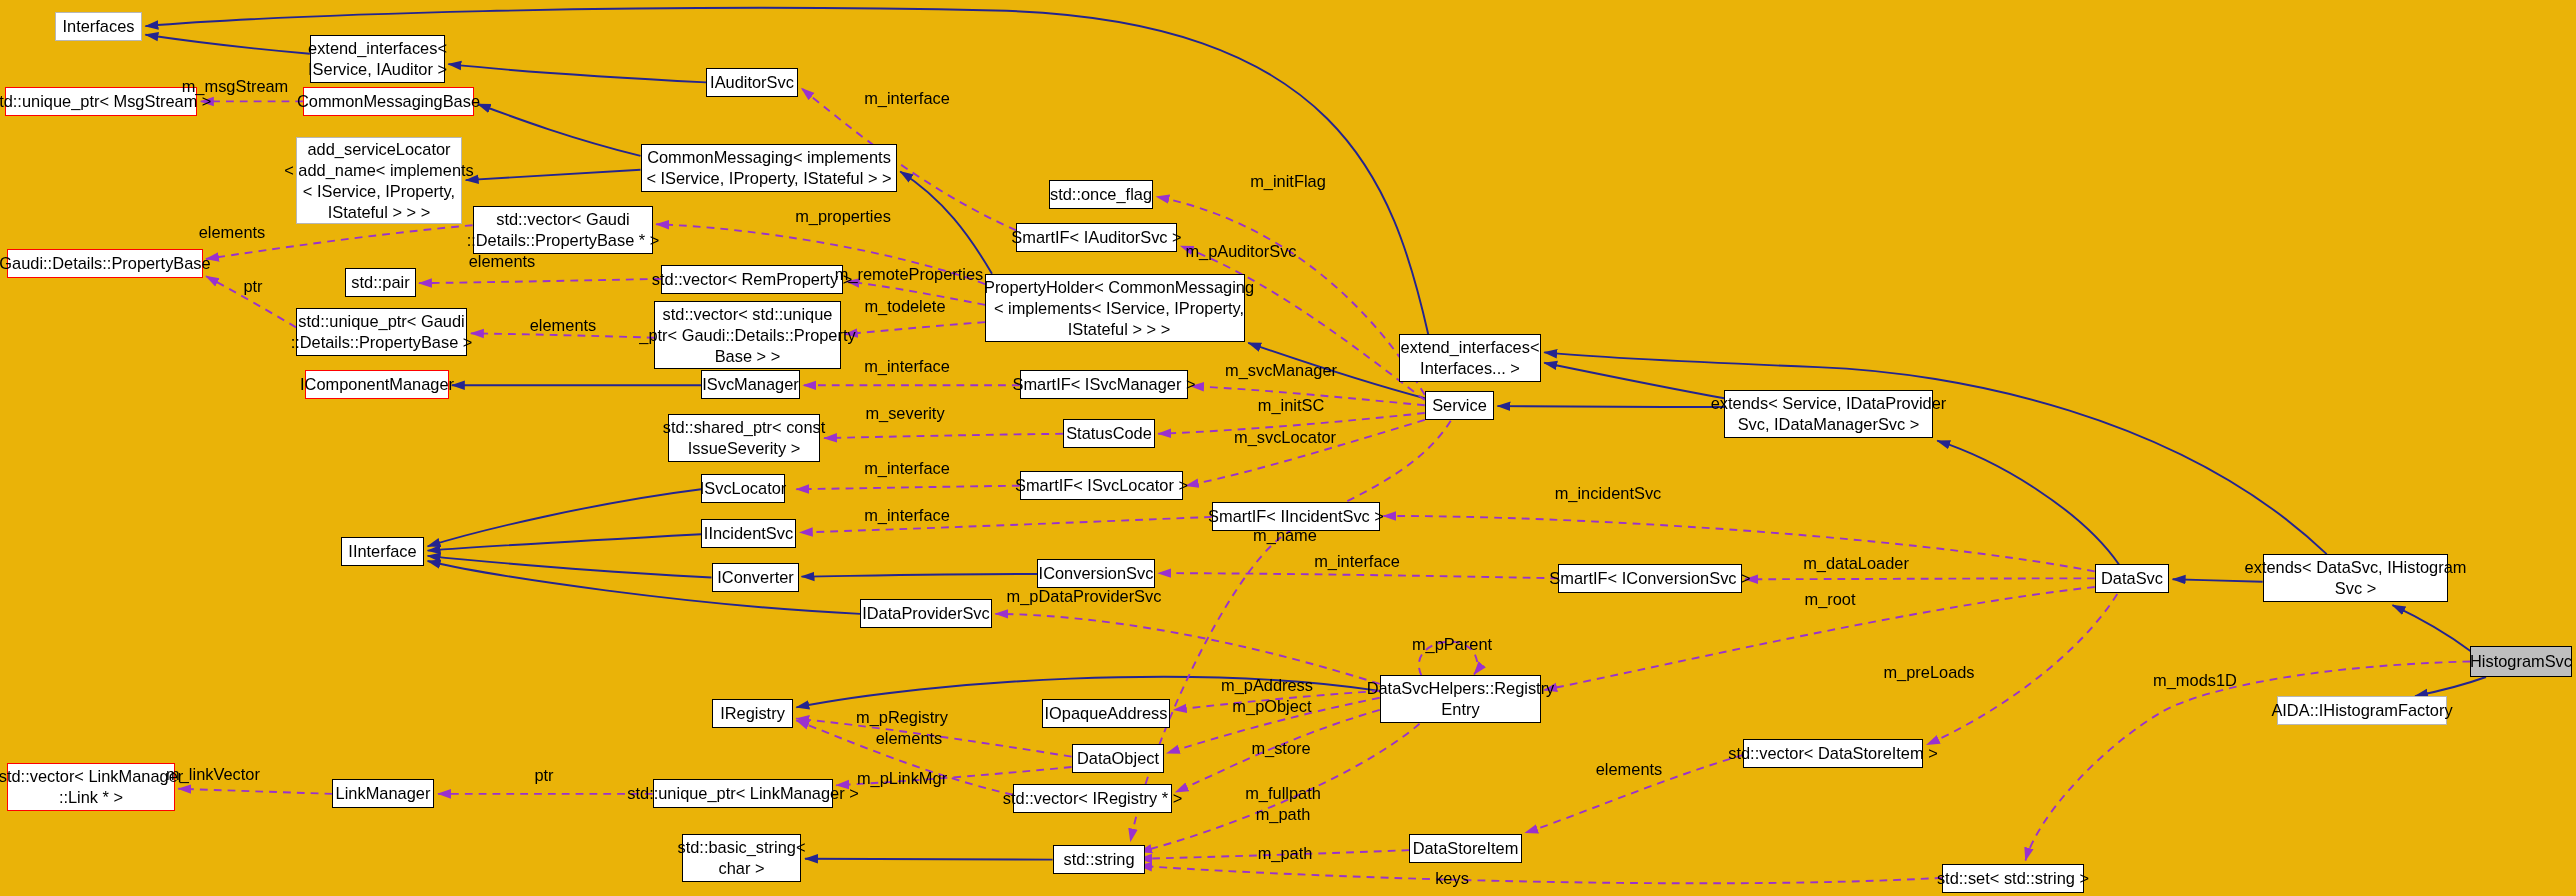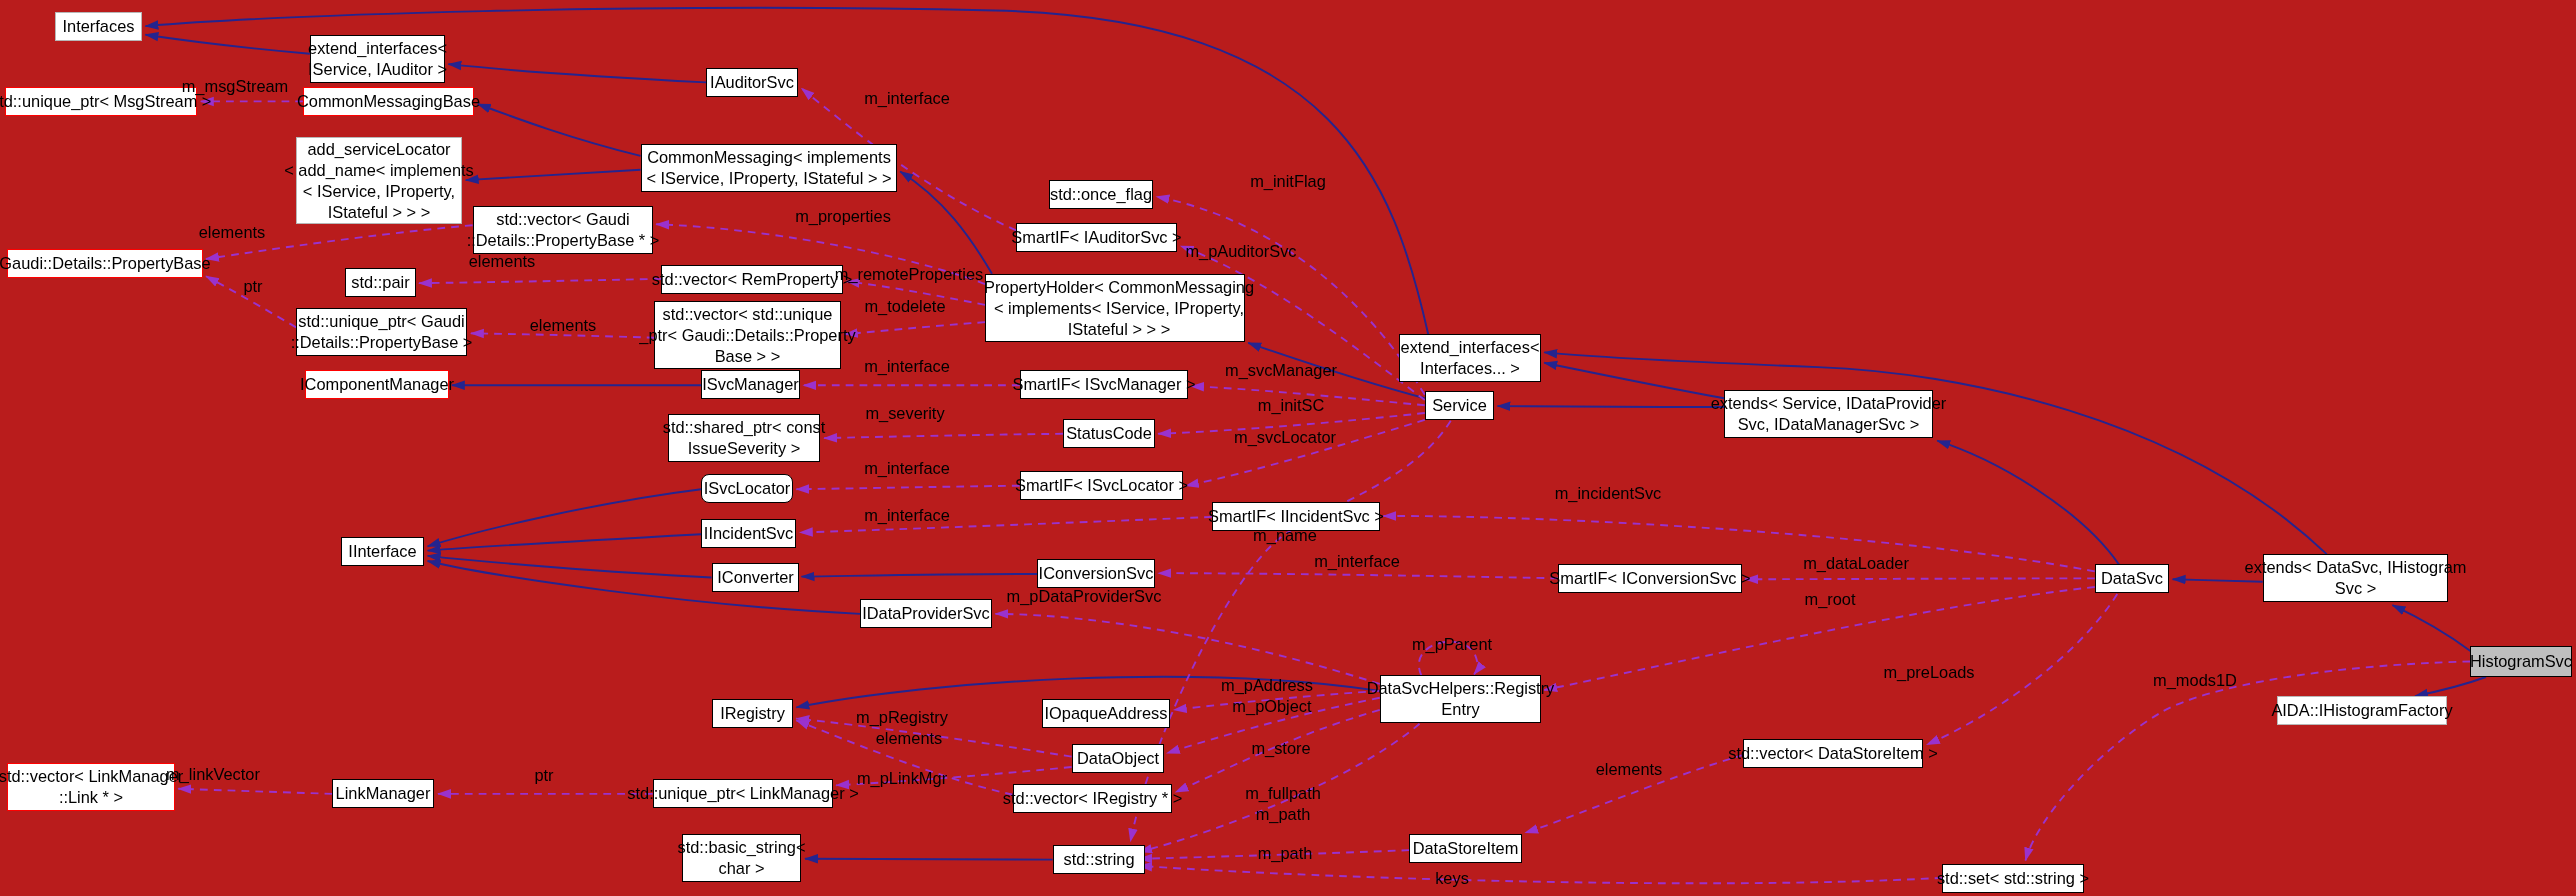--- a/index.html
+++ b/index.html
@@ -14,21 +14,21 @@
   .nline{display:block;}
   .elabel{position:absolute;transform:translate(-50%,-50%);font-size:16.4px;color:#000000;
           white-space:nowrap;z-index:3;}
   .edge{fill:none;stroke-width:2.2px;}
   .edge.inherit{stroke:var(--c-inherit,#24248f);}
   .edge.use{stroke:var(--c-use,#9a32cd);stroke-dasharray:9 7;}
 </style>
 </head>
 <body>
 
-<div id="diagram" style="width: 2576px; height: 897px; --c-inherit: #24248f; --c-use: #9a32cd; background: #b91c1c;">
+<div id="diagram" style="width: 2576px; height: 897px; --c-inherit: #24248f; --c-use: #9a32cd; background: #eab308;">
     <svg id="edges" width="2576" height="897" viewBox="0 0 2976 1036">
       <defs>
         <marker id="arrow-inherit" markerWidth="17" markerHeight="13" refX="15" refY="6" orient="auto" markerUnits="userSpaceOnUse">
           <path d="M0,0.5 L16,6 L0,11.5 z" fill="#24248f"></path>
         </marker>
         <marker id="arrow-use" markerWidth="17" markerHeight="13" refX="15" refY="6" orient="auto" markerUnits="userSpaceOnUse">
           <path d="M0,0.5 L16,6 L0,11.5 z" fill="#9a32cd"></path>
         </marker>
       </defs>
       <path class="edge inherit" marker-end="url(#arrow-inherit)" d="M 358,62 C 290,56 215,47 168,40"></path>
@@ -172,21 +172,21 @@
       <span class="nline">extends&lt; Service, IDataProvider</span>
       <span class="nline">Svc, IDataManagerSvc &gt;</span>
     </div>
     <div class="node " style="left: 668px; top: 414px; width: 152px; height: 48px;">
       <span class="nline">std::shared_ptr&lt; const</span>
       <span class="nline">IssueSeverity &gt;</span>
     </div>
     <div class="node " style="left: 1063px; top: 419px; width: 92px; height: 29px;">
       <span class="nline">StatusCode</span>
     </div>
-    <div class="node " style="left: 701px; top: 474px; width: 92px; height: 29px; border-radius: 8px;">
+    <div class="node " style="left: 701px; top: 474px; width: 84px; height: 29px;">
       <span class="nline">ISvcLocator</span>
     </div>
     <div class="node " style="left: 1020px; top: 471px; width: 163px; height: 29px;">
       <span class="nline">SmartIF&lt; ISvcLocator &gt;</span>
     </div>
     <div class="node " style="left: 701px; top: 519px; width: 95px; height: 29px;">
       <span class="nline">IIncidentSvc</span>
     </div>
     <div class="node " style="left: 1212px; top: 502px; width: 168px; height: 29px;">
       <span class="nline">SmartIF&lt; IIncidentSvc &gt;</span>

